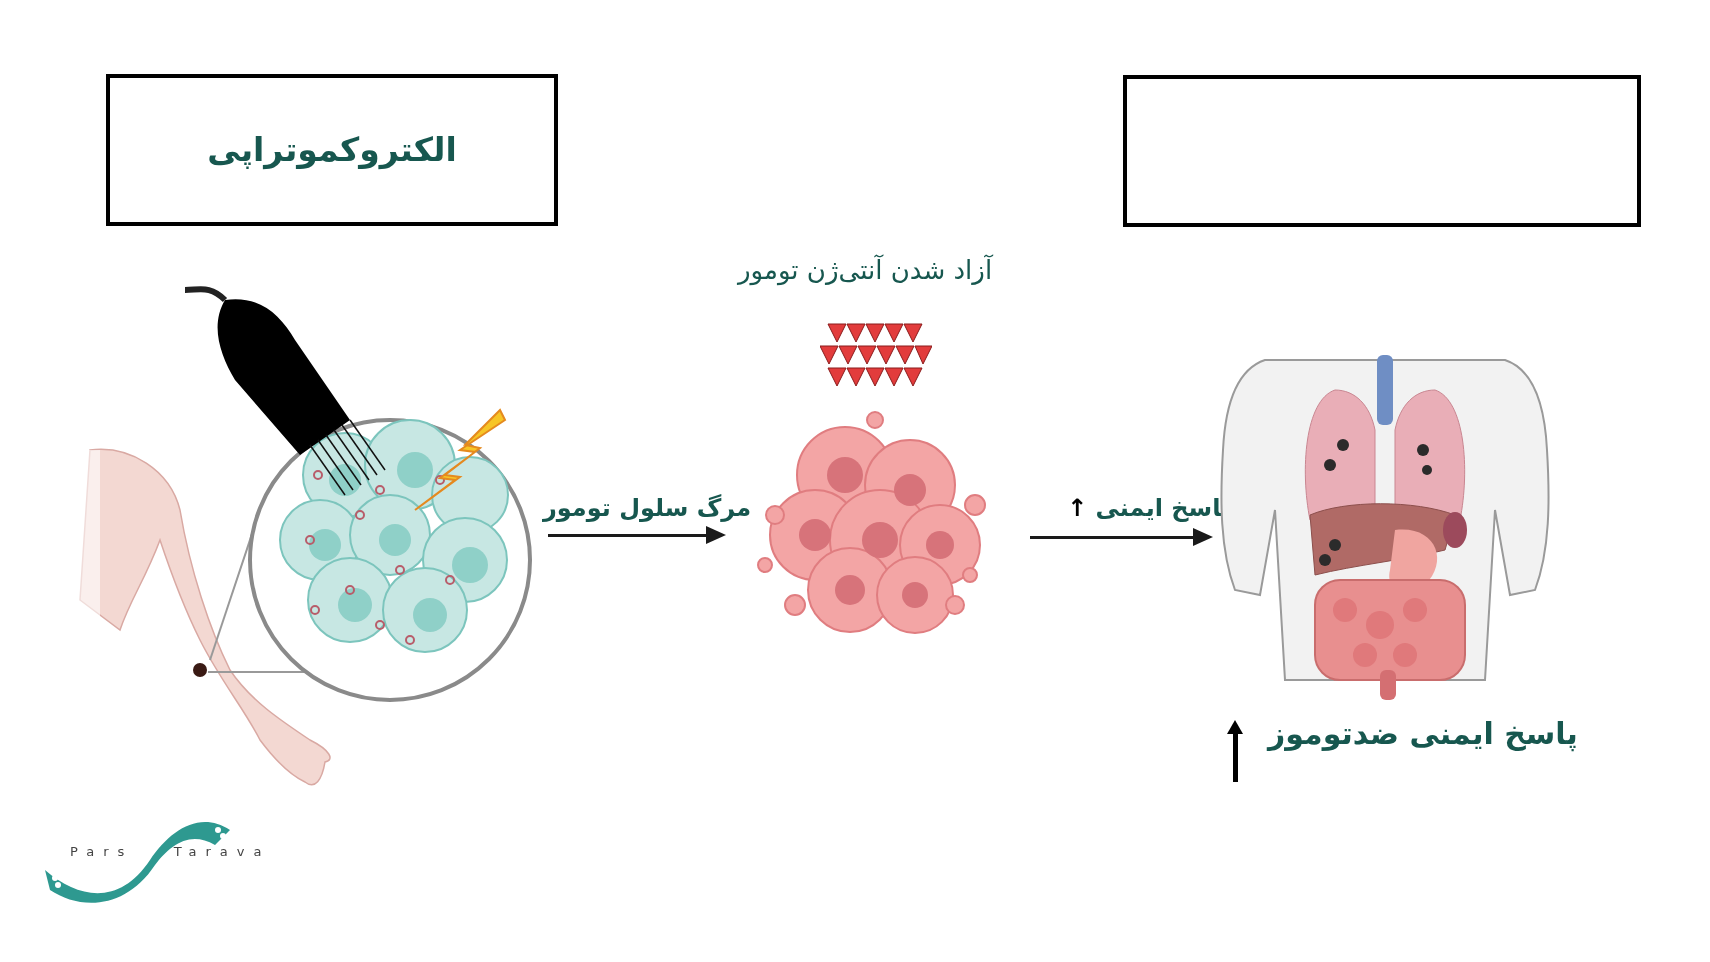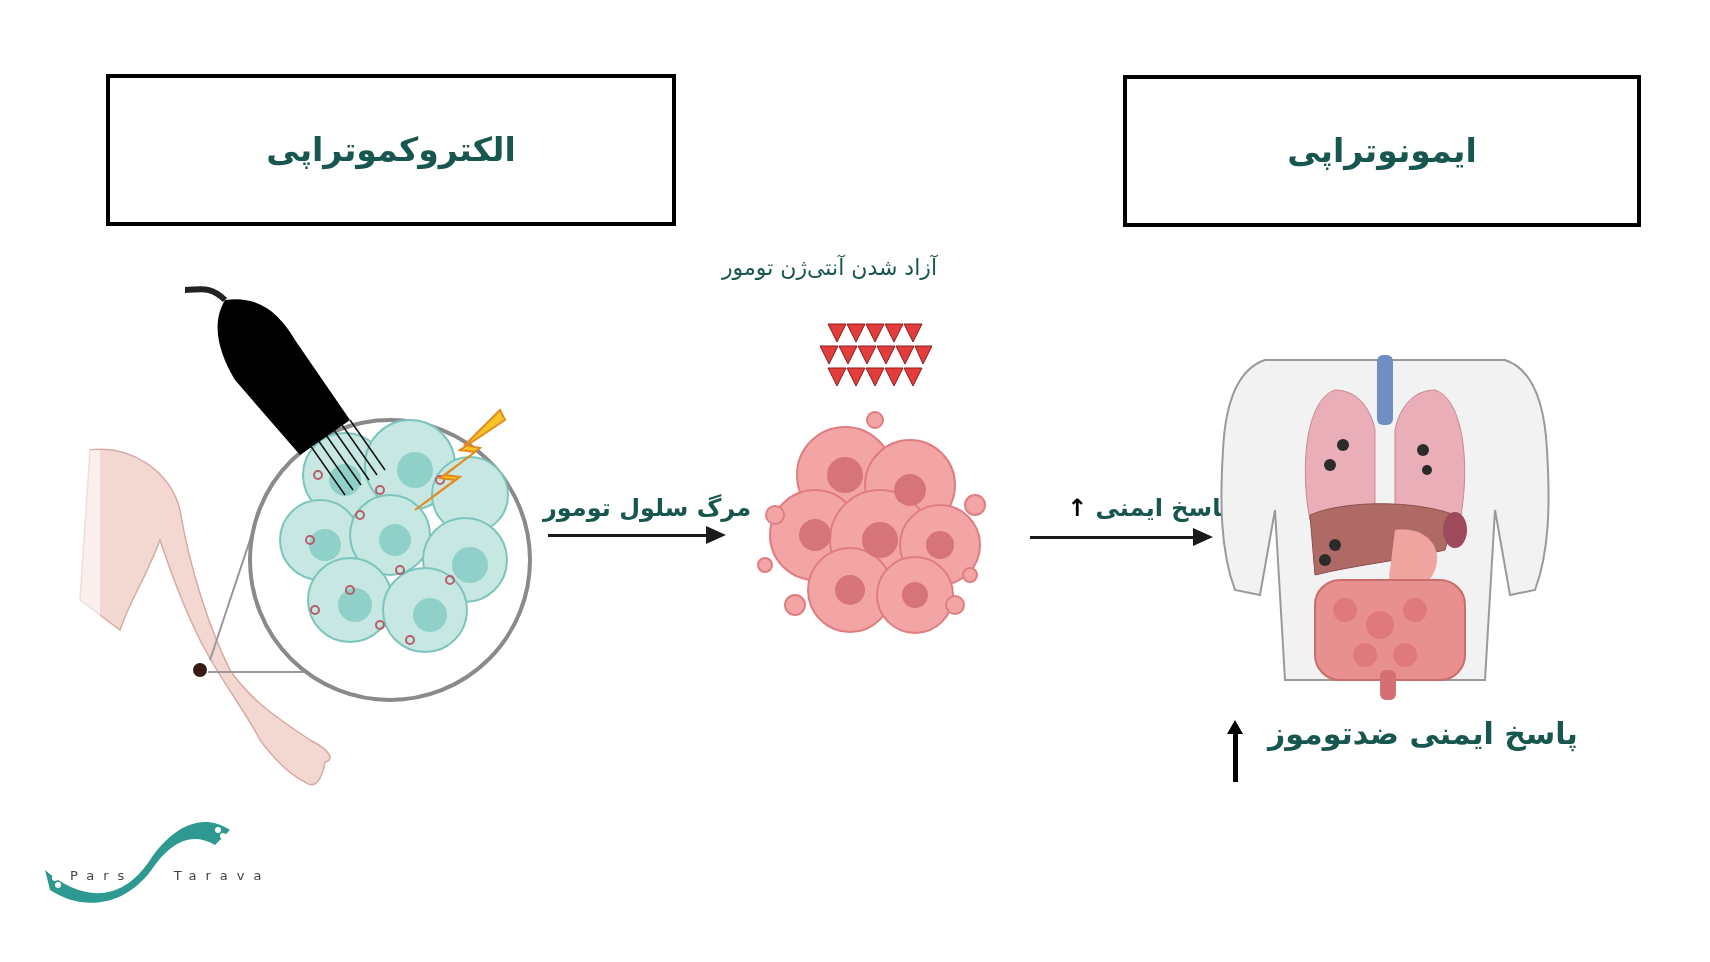--- a/index.html
+++ b/index.html
@@ -11,26 +11,25 @@
   .title-line { color:#17574f; font-weight:bold; font-size:33px; line-height:54px; direction:rtl; white-space:nowrap; }
   .label { color:#17574f; font-weight:bold; direction:rtl; white-space:nowrap; position:absolute; }
   .arrow-line { position:absolute; height:3px; background:#1a1a1a; }
   .arrow-head { position:absolute; width:0; height:0; border-top:9px solid transparent;
                 border-bottom:9px solid transparent; border-left:20px solid #1a1a1a; }
   .logo-text { position:absolute; font-family:"DejaVu Sans", sans-serif; font-size:13px; letter-spacing:9px; color:#444; }
 </style>
 </head>
 <body>
 
-<div class="title-box" style="left:106px; top:74px; width:570px; height:152px;">
+<div class="title-box" style="left:106px; top:74px; width:452px; height:152px;">
   <div class="title-line">الکتروکموتراپی</div>
 </div>
 
 <div class="title-box" style="left:1123px; top:75px; width:518px; height:152px;">
-  <div class="title-line">ایمونوتراپی</div>
 </div>
 
 <svg class="abs" style="left:60px; top:270px;" width="500" height="560" viewBox="0 0 500 560">
 
   <g>
     <path d="M30,180 C70,175 110,200 120,240 C130,300 150,360 170,400 C190,430 220,450 250,470 C270,480 275,490 265,492 C262,510 255,520 245,512 C230,505 215,490 200,470 C185,440 160,410 140,370 C125,340 110,300 100,270 C85,310 70,330 60,360 L20,330 Z" fill="#f3d8d2" stroke="#d9a9a3" stroke-width="1.5"></path>
     <rect x="0" y="180" width="40" height="180" fill="#ffffff" opacity="0.6"></rect>
     <circle cx="140" cy="400" r="7" fill="#3a1a14"></circle>
   </g>
 
@@ -82,21 +81,21 @@
     </g>
   </g>
 
   <path d="M440,140 L405,175 L420,178 L385,205 L400,207 L355,240 L395,210 L380,208 L415,182 L400,180 L445,150 Z" fill="#f7c526" stroke="#e58a1f" stroke-width="2"></path>
 </svg>
 
 <div class="label" style="left:543px; top:494px; font-size:24px;">مرگ سلول تومور</div>
 <div class="arrow-line" style="left:548px; top:534px; width:160px;"></div>
 <div class="arrow-head" style="left:706px; top:526px;"></div>
 
-<div class="label" style="left:722px; top:255px; font-size:22px; font-weight:normal;">آزاد شدن آنتی‌ژن تومور</div>
+<div class="label" style="left:738px; top:255px; font-size:26px; font-weight:normal;">آزاد شدن آنتی‌ژن تومور</div>
 <svg class="abs" style="left:820px; top:322px;" width="112" height="70" viewBox="0 0 112 70">
   <g fill="#e23c3c" stroke="#8a1b1b" stroke-width="1">
     <path d="M8,2 L26,2 L17,20 Z"></path>
       <path d="M27,2 L45,2 L36,20 Z"></path>
       <path d="M46,2 L64,2 L55,20 Z"></path>
       <path d="M65,2 L83,2 L74,20 Z"></path>
       <path d="M84,2 L102,2 L93,20 Z"></path>
     <path d="M0,24 L18,24 L9,42 Z"></path>
       <path d="M19,24 L37,24 L28,42 Z"></path>
       <path d="M38,24 L56,24 L47,42 Z"></path>
@@ -181,17 +180,17 @@
 <svg class="abs" style="left:40px; top:810px;" width="200" height="100" viewBox="0 0 200 100">
   <path d="M5,60 C40,90 80,95 110,50 C130,20 160,0 190,20 L175,35 C150,20 130,35 115,55 C85,100 40,100 10,80 Z" fill="#2e9990"></path>
   <g fill="#fff">
       <circle cx="178" cy="20" r="3"></circle>
       <circle cx="183" cy="26" r="3"></circle>
       <circle cx="185" cy="33" r="3"></circle>
       <circle cx="15" cy="68" r="3"></circle>
       <circle cx="18" cy="75" r="3"></circle>
     </g>
 </svg>
-<div class="logo-text" style="left:70px; top:868px;">
+<div class="logo-text" style="left:70px; top:844px;">
   <span>Pars</span>
   <span style="display:inline-block; width:14px;"></span>
   <span>Tarava</span>
 </div>
 
 </body></html>

